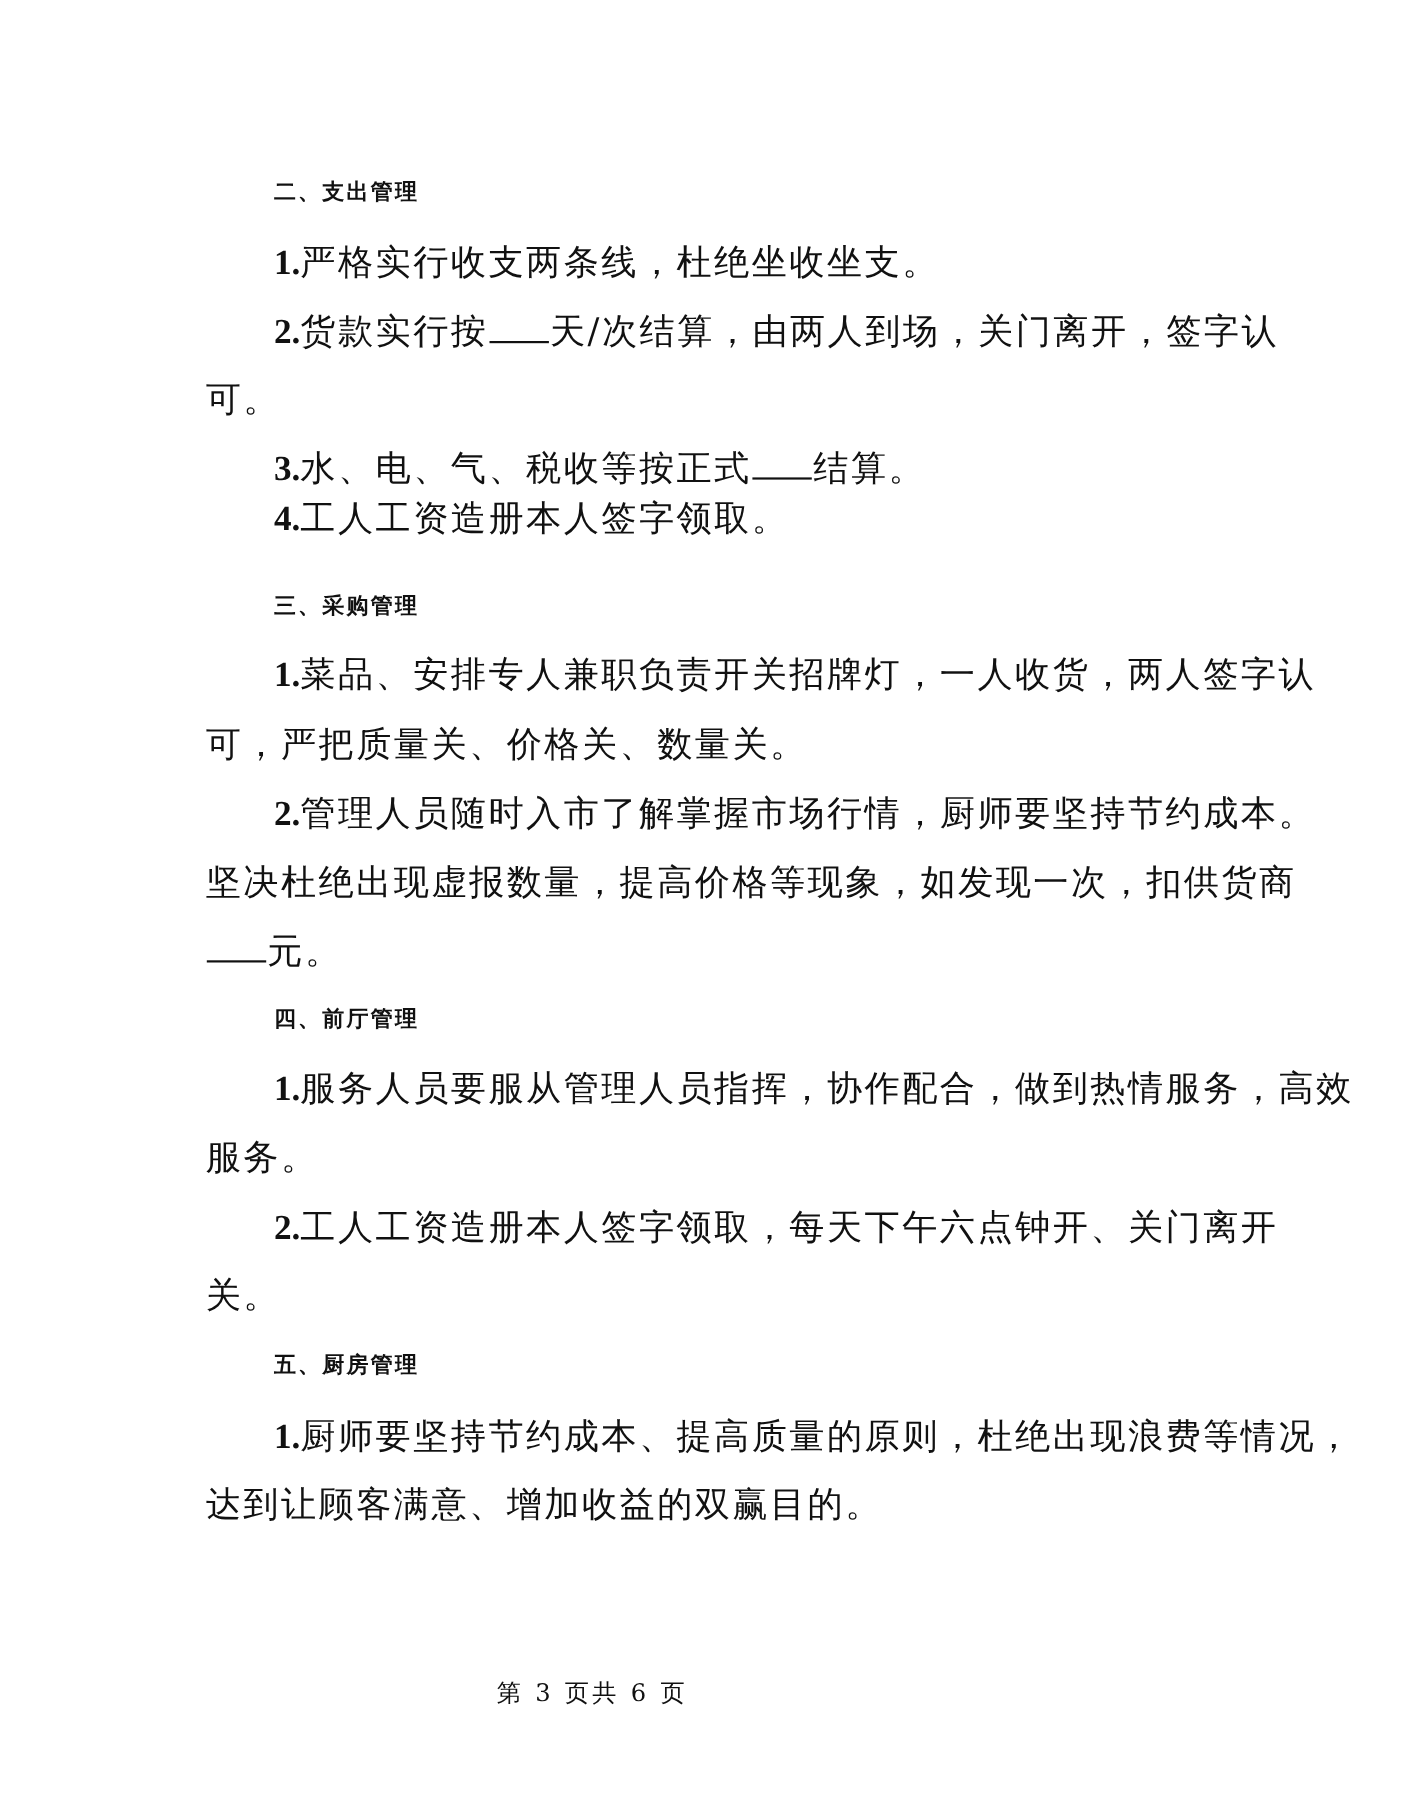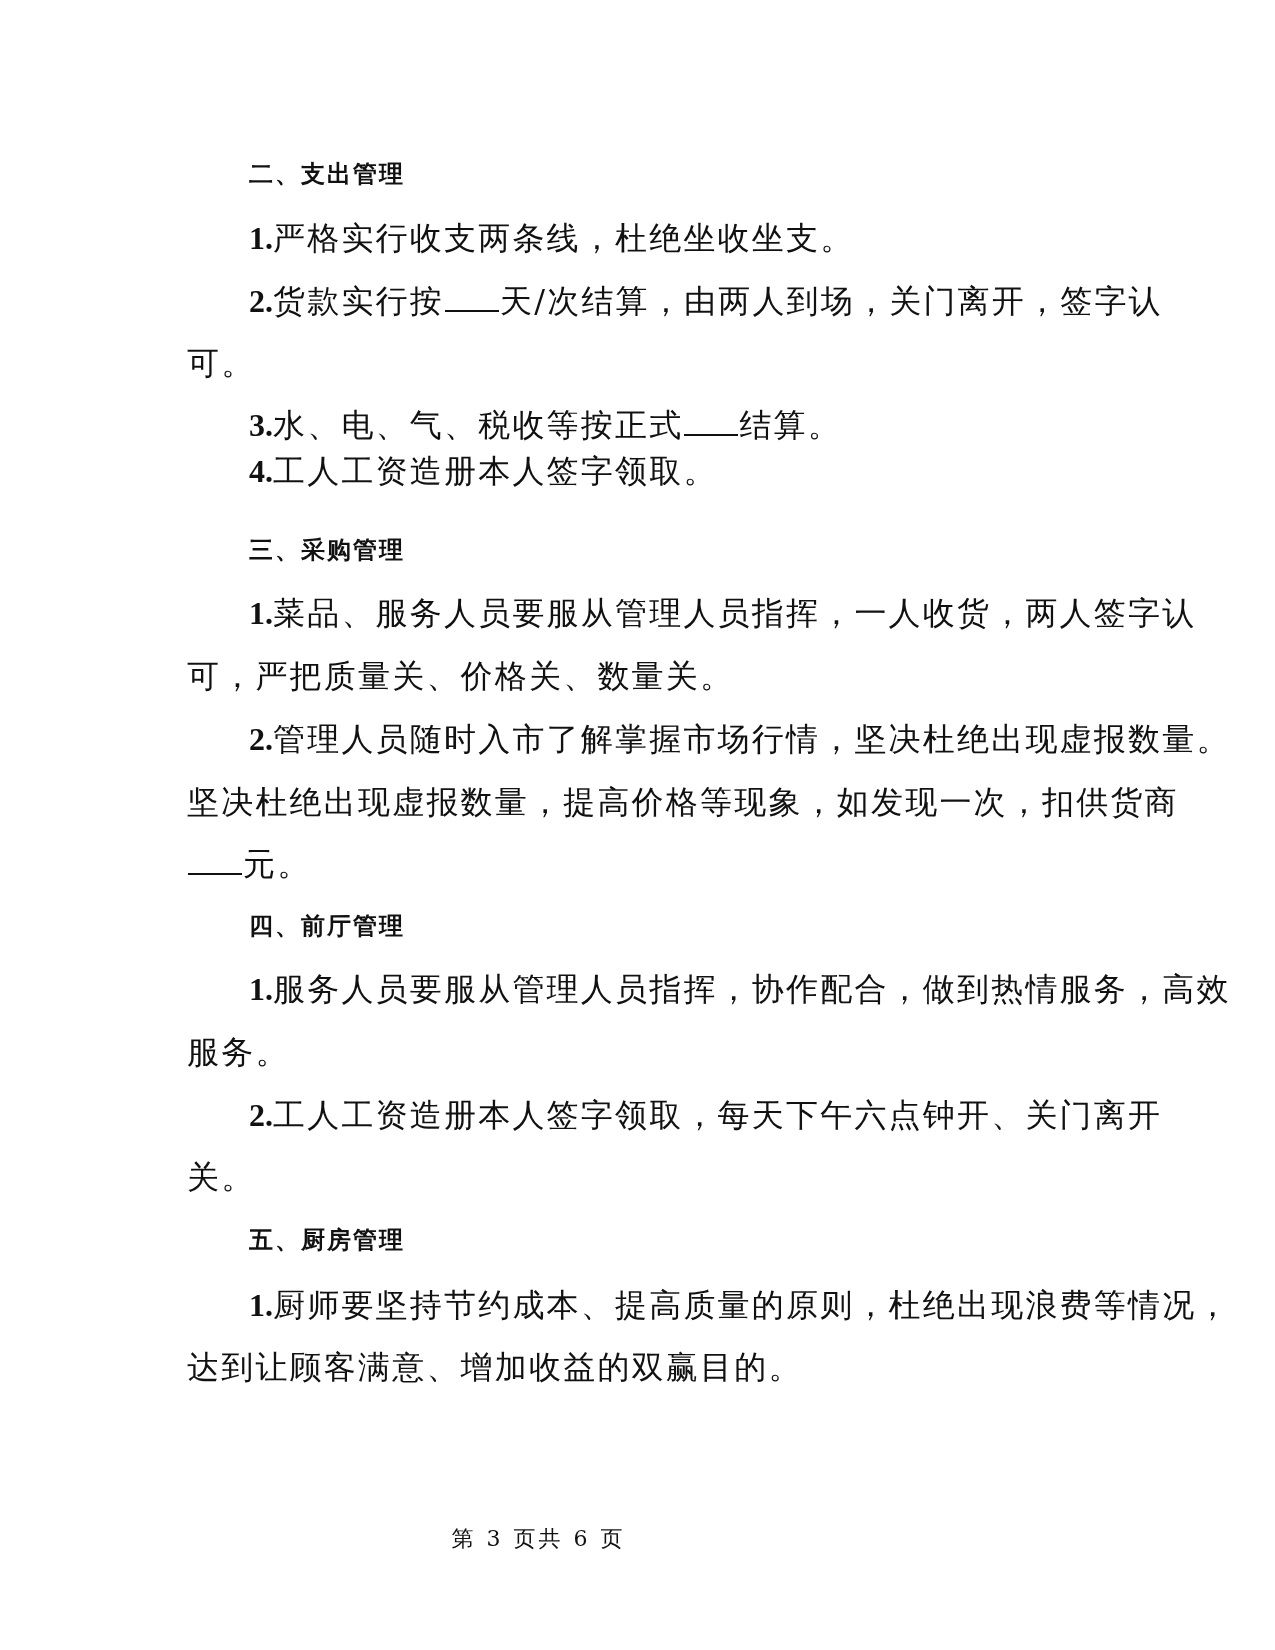--- a/index.html
+++ b/index.html
@@ -1,19 +1,19 @@
 <!DOCTYPE html>
 <html><head>
 <meta charset="utf-8">
 <style>
   html, body { margin: 0; padding: 0; background: #ffffff; }
   body { width: 1275px; height: 1650px; position: relative; overflow: hidden;
          font-family: "DejaVu Serif", "Liberation Serif", serif; color: #111; }
   .line { position: absolute; white-space: nowrap; font-size: 32px; line-height: 36px; letter-spacing: 2.2px; }
-  .head { font-family: "DejaVu Sans", "Liberation Sans", sans-serif; font-weight: bold; font-size: 24px; letter-spacing: 2px; }
+  .head { font-family: "DejaVu Sans", "Liberation Sans", sans-serif; font-weight: bold; font-size: 20px; letter-spacing: 2px; }
   .ind { left: 249px; }
   .cont { left: 187px; }
   .num { font-family: "Liberation Serif", serif; font-weight: bold; letter-spacing: 0; }
   .blank { display: inline-block; width: 54px; border-bottom: 2px solid #111; height: 26px; vertical-align: baseline; margin: 0 1px; }
   .footer { position: absolute; top: 1524px; left: 0; width: 1077px; text-align: center; font-size: 22px; letter-spacing: 3px; }
 </style>
 </head>
 <body>
 
 <div>
@@ -24,24 +24,24 @@
 
   <div class="line ind" style="top:283px"><span class="num">2.</span><span>货款实行按</span><span class="blank"></span><span>天/次结算，由两人到场，关门离开，签字认</span></div>
   <div class="line cont" style="top:345px">可。</div>
 
   <div class="line ind" style="top:407px"><span class="num">3.</span><span>水、电、气、税收等按正式</span><span class="blank"></span><span>结算。</span></div>
 
   <div class="line ind" style="top:453px"><span class="num">4.</span><span>工人工资造册本人签字领取。</span></div>
 
   <div class="line head ind" style="top:532px">三、采购管理</div>
 
-  <div class="line ind" style="top:595px"><span class="num">1.</span><span>菜品、服务人员要服从管理人员指挥，一人收货，两人签字认</span></div>
+  <div class="line ind" style="top:595px"><span class="num">1.</span><span>菜品、安排专人兼职负责开关招牌灯，一人收货，两人签字认</span></div>
   <div class="line cont" style="top:658px">可，严把质量关、价格关、数量关。</div>
 
-  <div class="line ind" style="top:721px"><span class="num">2.</span><span>管理人员随时入市了解掌握市场行情，坚决杜绝出现虚报数量。</span></div>
+  <div class="line ind" style="top:721px"><span class="num">2.</span><span>管理人员随时入市了解掌握市场行情，厨师要坚持节约成本。</span></div>
   <div class="line cont" style="top:784px">坚决杜绝出现虚报数量，提高价格等现象，如发现一次，扣供货商</div>
   <div class="line cont" style="top:846px"><span class="blank"></span><span>元。</span></div>
 
   <div class="line head ind" style="top:908px">四、前厅管理</div>
 
   <div class="line ind" style="top:971px"><span class="num">1.</span><span>服务人员要服从管理人员指挥，协作配合，做到热情服务，高效</span></div>
   <div class="line cont" style="top:1034px">服务。</div>
 
   <div class="line ind" style="top:1097px"><span class="num">2.</span><span>工人工资造册本人签字领取，每天下午六点钟开、关门离开</span></div>
   <div class="line cont" style="top:1159px">关。</div>

